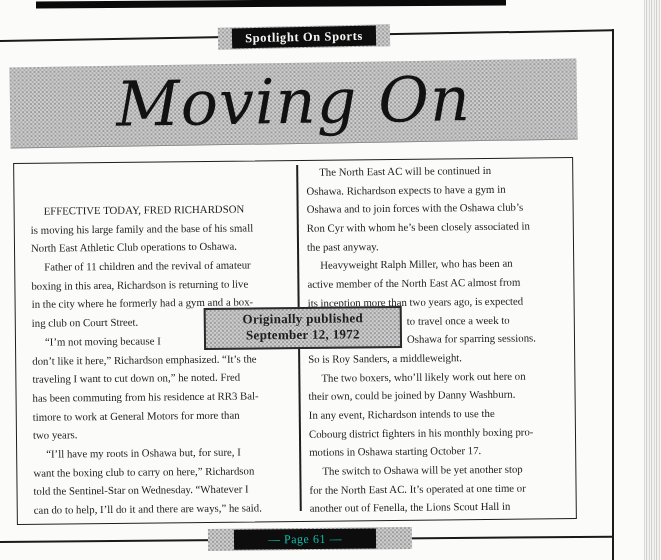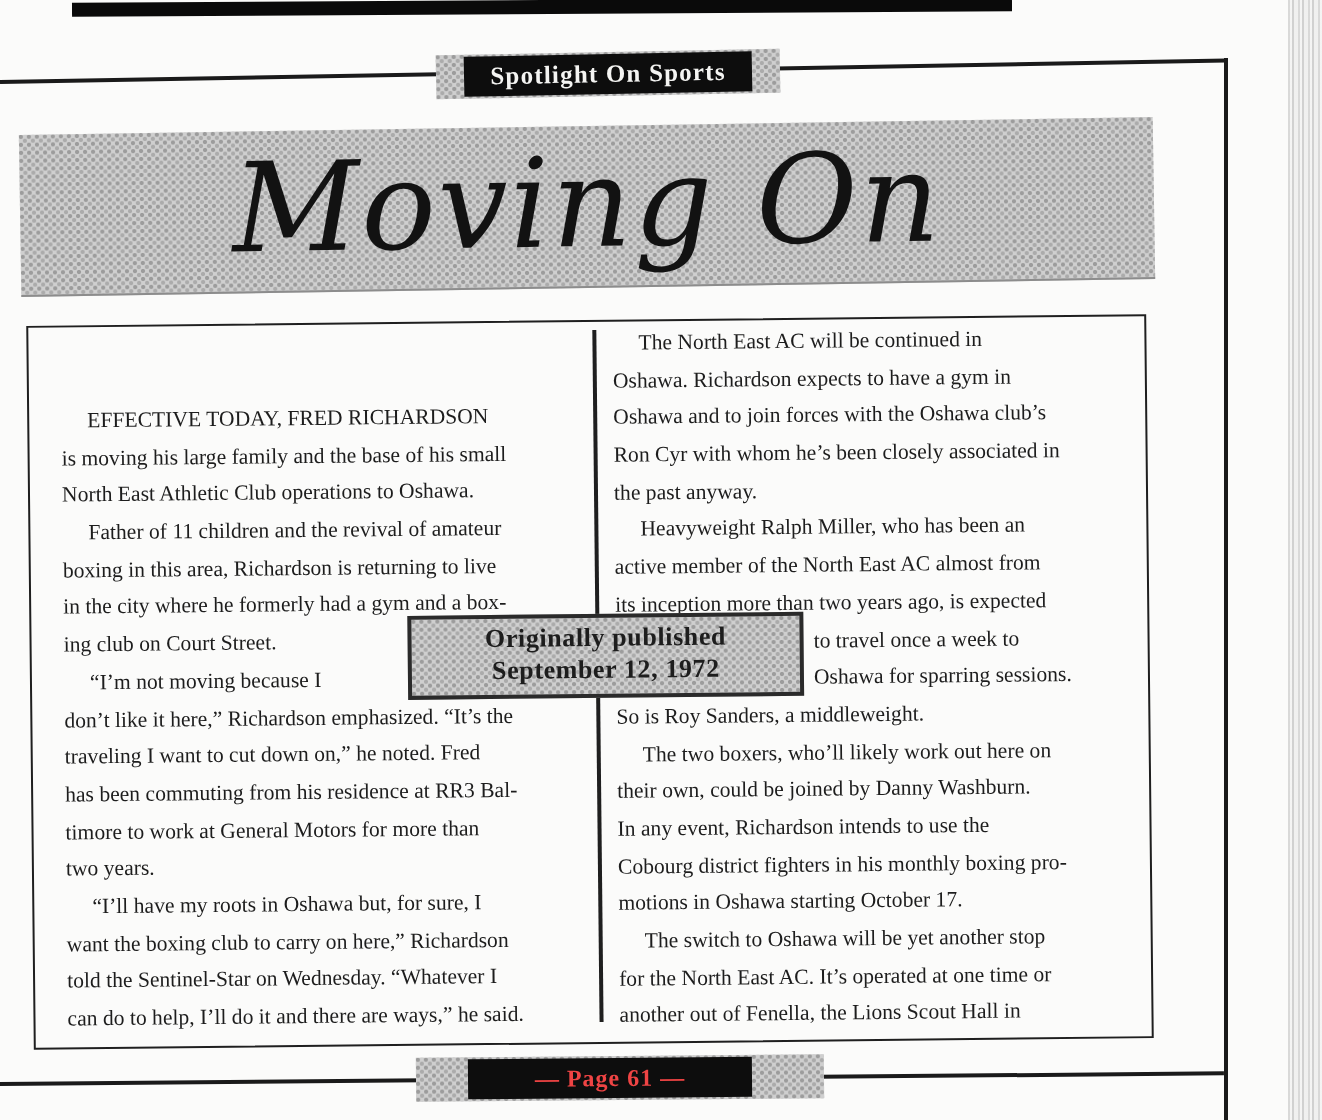--- a/index.html
+++ b/index.html
@@ -55,21 +55,21 @@
   .col-right { left:292px; top:2px;  width:264px; }
   
   .pullout { position:absolute; left:188px; top:146px; width:194px; height:36px;
     border:2px solid #2a2a2a; text-align:center; padding-top:2px; box-sizing:content-box; }
   .pullout div { font-weight:bold; font-size:13px; line-height:15.5px; letter-spacing:0.3px; }
   
   .footer-strip { position:absolute; left:208px; top:528px; width:204px; height:22px;
     transform:rotate(-0.5deg); }
   .footer-black { position:absolute; left:26px; right:36px; top:1px; bottom:1px;
     background:var(--banner_black,#0d0d0d); display:flex; align-items:center; justify-content:center; }
-  .footer-label { color:#ef4444; font-weight:bold; font-size:12px; letter-spacing:0.5px;
+  .footer-label { color:#14b8a6; font-weight:normal; font-size:12px; letter-spacing:0.5px;
     white-space:nowrap; }
 </style>
 </head>
 <body>
 
 <div class="page">
 
   <div class="scan-bar"></div>
   <div class="rule rule-top"></div>
   <div class="page-border-right"></div>

